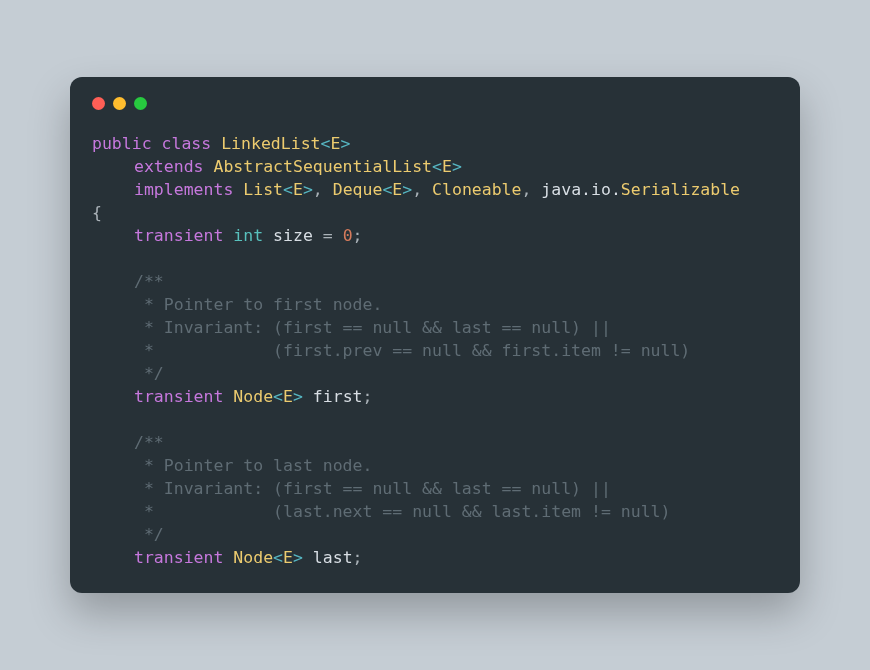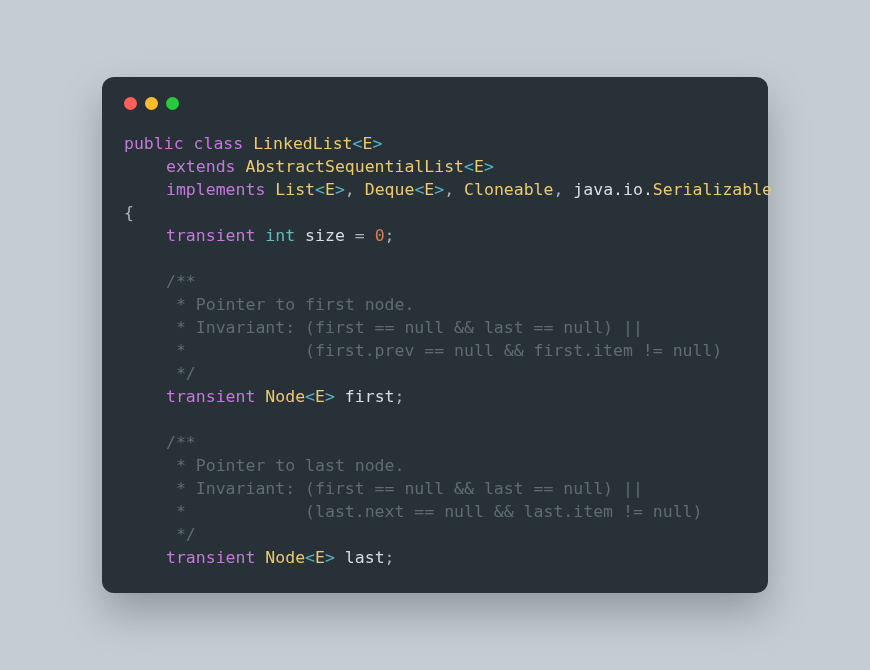--- a/index.html
+++ b/index.html
@@ -6,21 +6,21 @@
   body {
     background: #C5CDD4;
     width: 870px;
     height: 670px;
     display: flex;
     align-items: center;
     justify-content: center;
     font-family: ui-monospace, "SF Mono", Menlo, Consolas, monospace;
   }
   .window {
-    width: 666px;
+    width: 730px;
     background: #273137;
     border-radius: 12px;
     box-shadow: 0 20px 40px rgba(0,0,0,0.25);
     padding: 20px 22px 24px 22px;
   }
   .traffic-lights {
     display: flex;
     gap: 8px;
     margin-bottom: 22px;
   }

